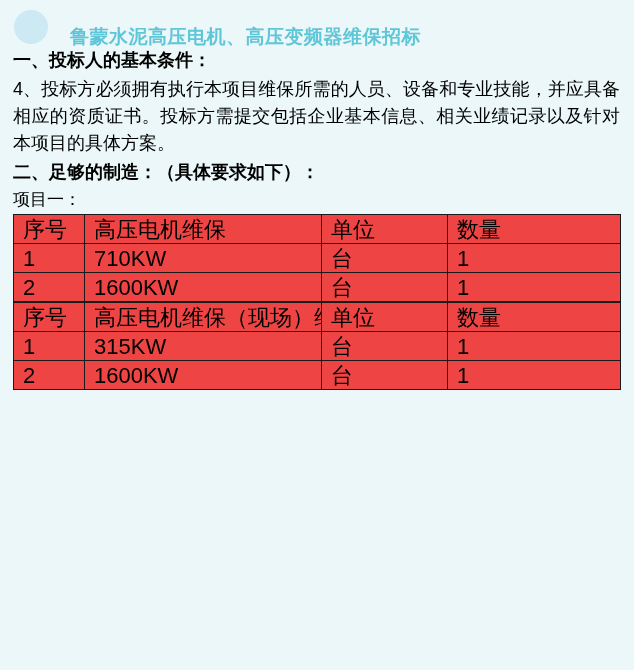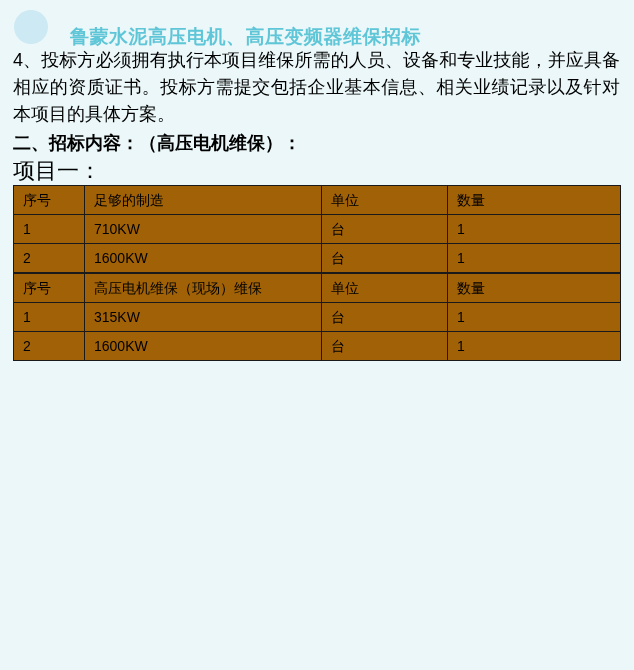--- a/index.html
+++ b/index.html
@@ -30,28 +30,28 @@
   }
   .content {
     padding: 0 14px 0 13px;
     font-size: 18px;
     line-height: 27px;
     text-align: justify;
   }
   .intro { margin: 14px 0 0 0; text-indent: 2em; }
   .sec-heading { font-weight: bold; margin: 2px 0 0 0; }
   .item { margin: 2px 0 0 0; }
-  .project-label { font-size: 22px; line-height: 21px; margin: 3px 0 4px 0; }
+  .project-label { font-size: 17px; line-height: 21px; margin: 3px 0 4px 0; }
   .project-label.second { margin-top: 14px; }
   table.spec {
     border-collapse: collapse;
     table-layout: fixed;
     width: 607px;
-    background: #a16207;
-    font-size: 14px;
+    background: #ef4444;
+    font-size: 22px;
   }
   table.spec th, table.spec td {
     border: 1.5px solid #1a1a1a;
     height: 28px;
     padding: 0 4px 0 9px;
     text-align: left;
     font-weight: normal;
     vertical-align: middle;
     overflow: hidden; white-space: nowrap;
   }
@@ -64,36 +64,37 @@
 <body>
 
 <div class="titlebar">
   <div class="circle"></div>
   <div class="doc-title">鲁蒙水泥高压电机、高压变频器维保招标</div>
 </div>
 
 <div class="content">
 
 
+  <p class="sec-heading">一、投标人的基本条件：</p>
   <p class="item">4、投标方必须拥有执行本项目维保所需的人员、设备和专业技能，并应具备相应的资质证书。投标方需提交包括企业基本信息、相关业绩记录以及针对本项目的具体方案。</p>
 
-  <p class="sec-heading">二、招标内容：（高压电机维保）：</p>
+  <p class="sec-heading">二、足够的制造：（具体要求如下）：</p>
 
   <p class="project-label">项目一：</p>
   <table class="spec">
     <colgroup>
         <col class="c-no">
         <col class="c-desc">
         <col class="c-unit">
         <col class="c-qty">
       </colgroup>
     <tbody>
         <tr>
       <th>序号</th>
-      <th>足够的制造</th>
+      <th>高压电机维保</th>
       <th>单位</th>
       <th>数量</th>
     </tr>
     <tr>
       <td>1</td>
       <td>710KW</td>
       <td>台</td>
       <td>1</td>
     </tr>
     <tr>

